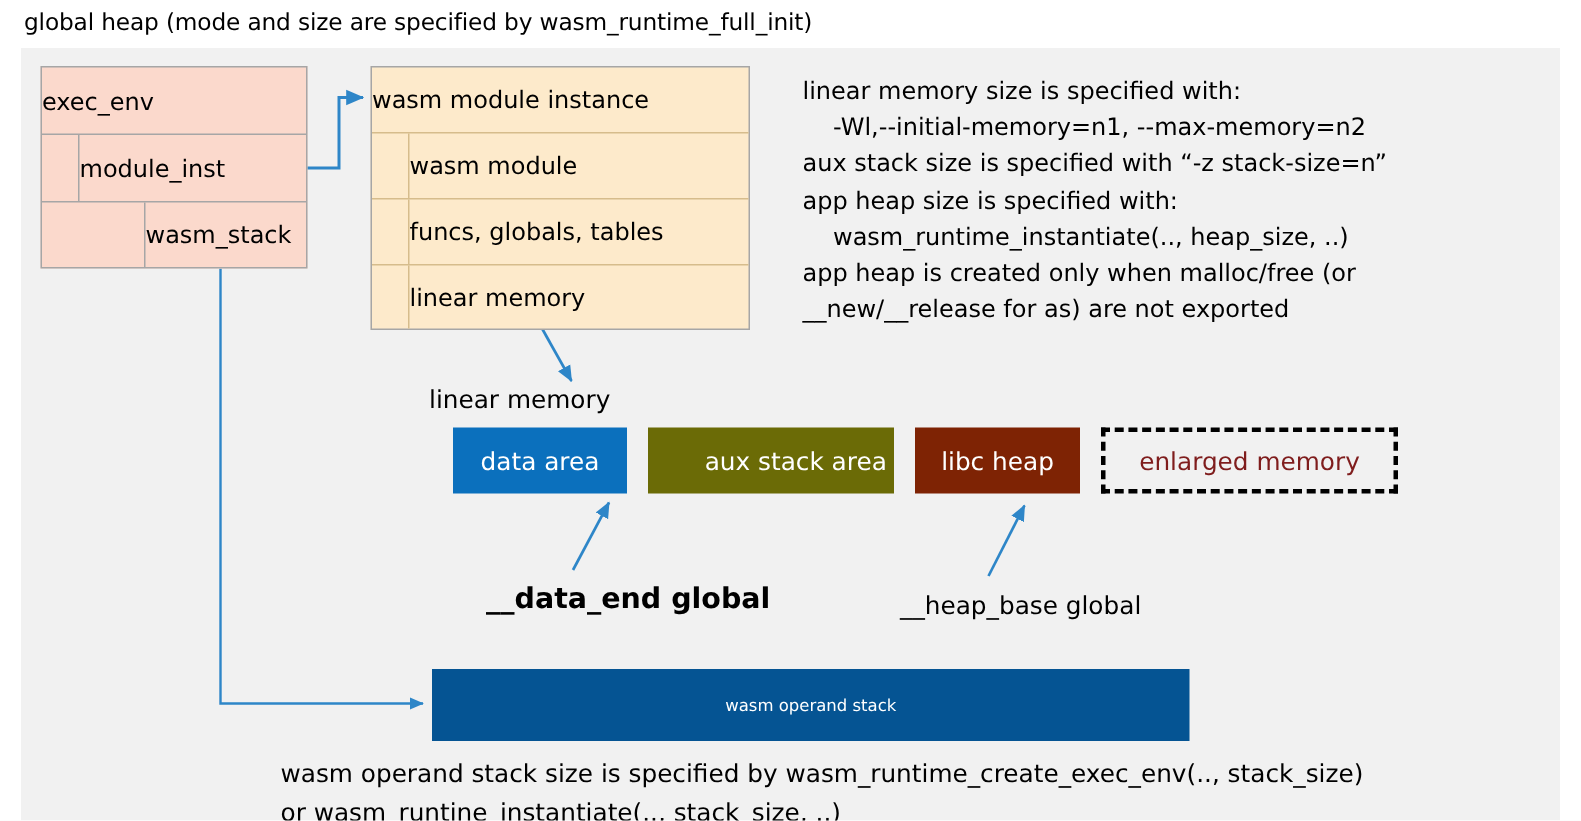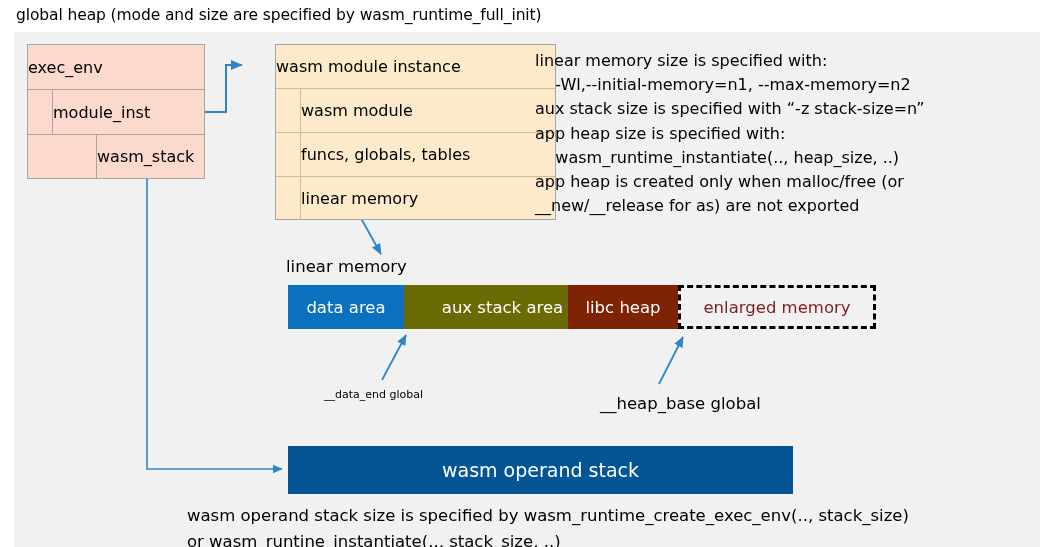--- a/index.html
+++ b/index.html
@@ -71,24 +71,23 @@
   #exec-env-box .struct-row:last-child { border-bottom: none; }
   #exec-env-row-title   { height: 45px; }
   #exec-env-row-module  { height: 45px; }
   #exec-env-row-stack   { height: 43px; margin-left: 44px; }
   #exec-env-box .row-indent { width: 25px; }
 
   
   #module-instance-box {
     left: 233px;
     top: 12px;
-    width: 281px;
+    width: 253px;
     height: 176px;
     background: #fdeacb;
-    margin-left: 28px;
   }
   #module-instance-box .struct-row { border-bottom: 1px solid #d6bc8c; }
   #module-instance-box .struct-row:last-child { border-bottom: none; }
   #mi-row-title  { height: 44px; border-bottom-color: #d6bc8c; }
   #mi-row-mod    { height: 44px; }
   #mi-row-funcs  { height: 44px; }
   #mi-row-linmem { height: 42px; }
   #module-instance-box .row-indent { width: 25px; border-right-color: #d6bc8c; }
 
   
@@ -117,38 +116,40 @@
     display: flex;
   }
   .mem-seg {
     box-sizing: border-box;
     display: flex;
     align-items: center;
     justify-content: center;
     color: #ffffff;
     font-size: 16.5px;
     white-space: nowrap;
+    margin-left: 14px;
   }
   #mem-seg-0 { width: 116px; }
   #mem-seg-1 { width: 164px; padding-left: 33px; }
   #mem-seg-2 { width: 112px; }
   #mem-seg-3 { width: 110px; }
   #mem-seg-4 {
     width: 198px;
     border: 3px dashed #000000;
     background: #f1f1f1;
   }
 
   
   #data-end-label {
     position: absolute;
     left: 310px;
     top: 356px;
-    font-size: 11px;
-    white-space: nowrap;
+    font-size: 19px;
+    white-space: nowrap;
+    font-weight: bold;
   }
   #heap-base-label {
     position: absolute;
     left: 586px;
     top: 362px;
     font-size: 16.5px;
     white-space: nowrap;
   }
   #exported-with-label {
     position: absolute;
@@ -163,21 +164,21 @@
     position: absolute;
     left: 274px;
     top: 414px;
     width: 505px;
     height: 48px;
     background: #055493;
     display: flex;
     align-items: center;
     justify-content: center;
     color: #ffffff;
-    font-size: 19px;
+    font-size: 11px;
     white-space: nowrap;
   }
   #operand-stack-notes {
     position: absolute;
     left: 173px;
     top: 471px;
     font-size: 16.5px;
     line-height: 26px;
     white-space: pre;
   }

